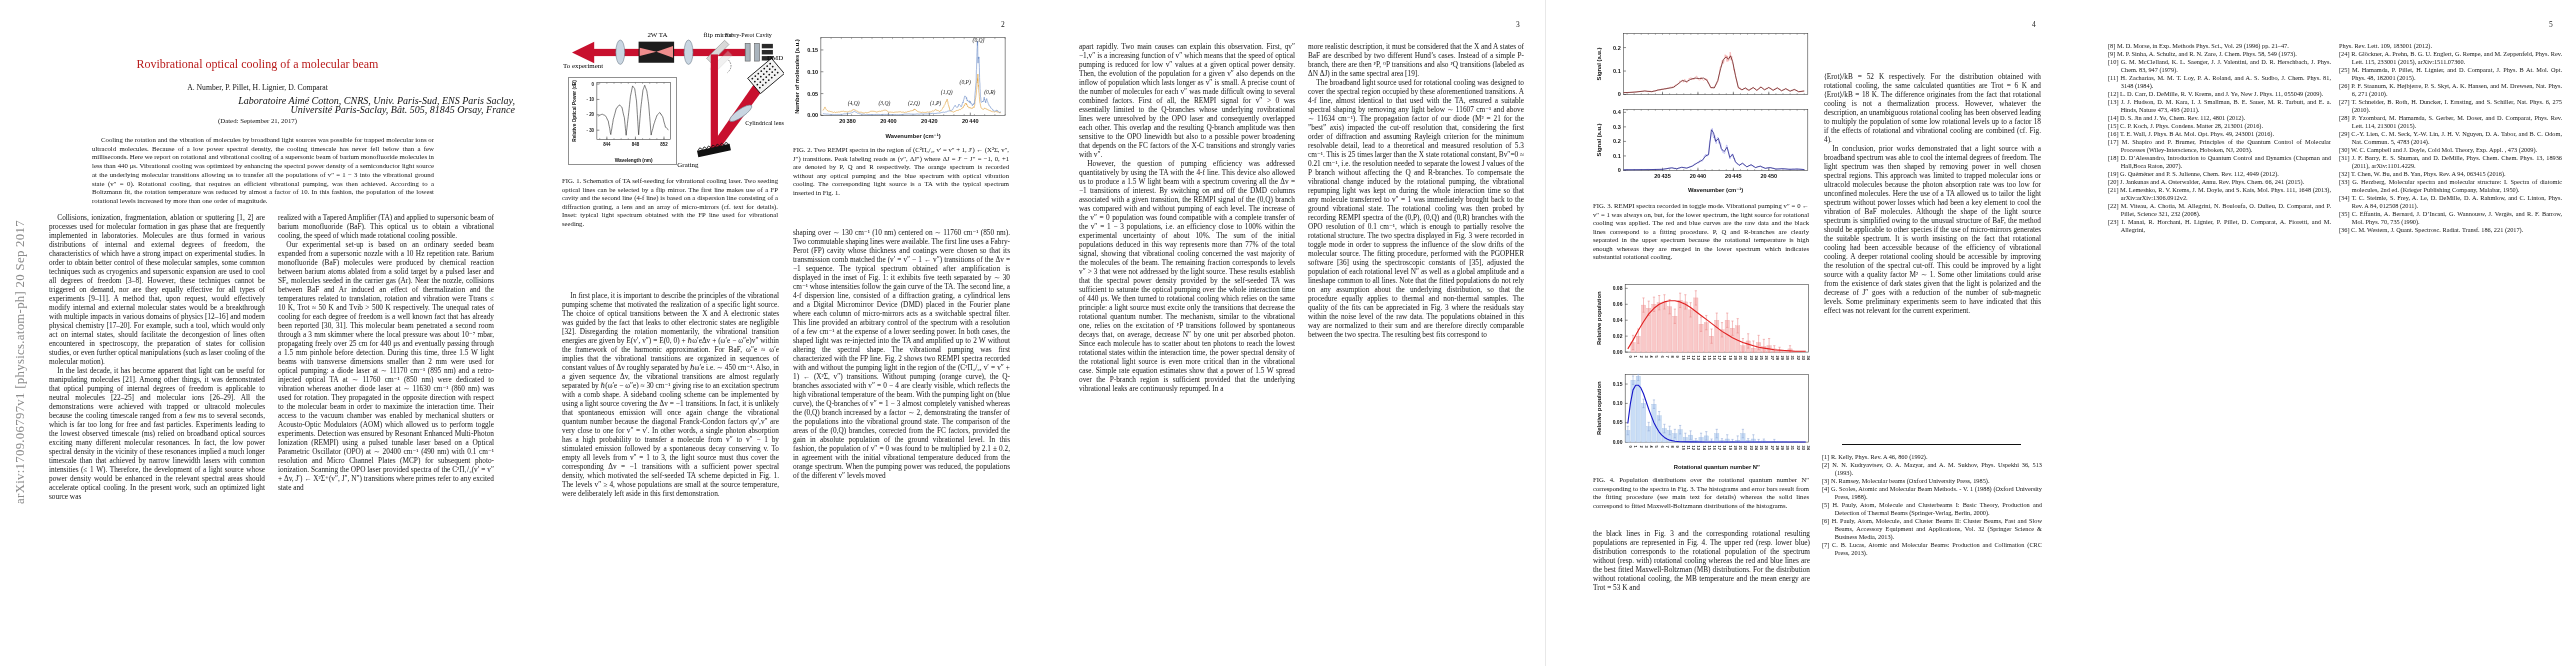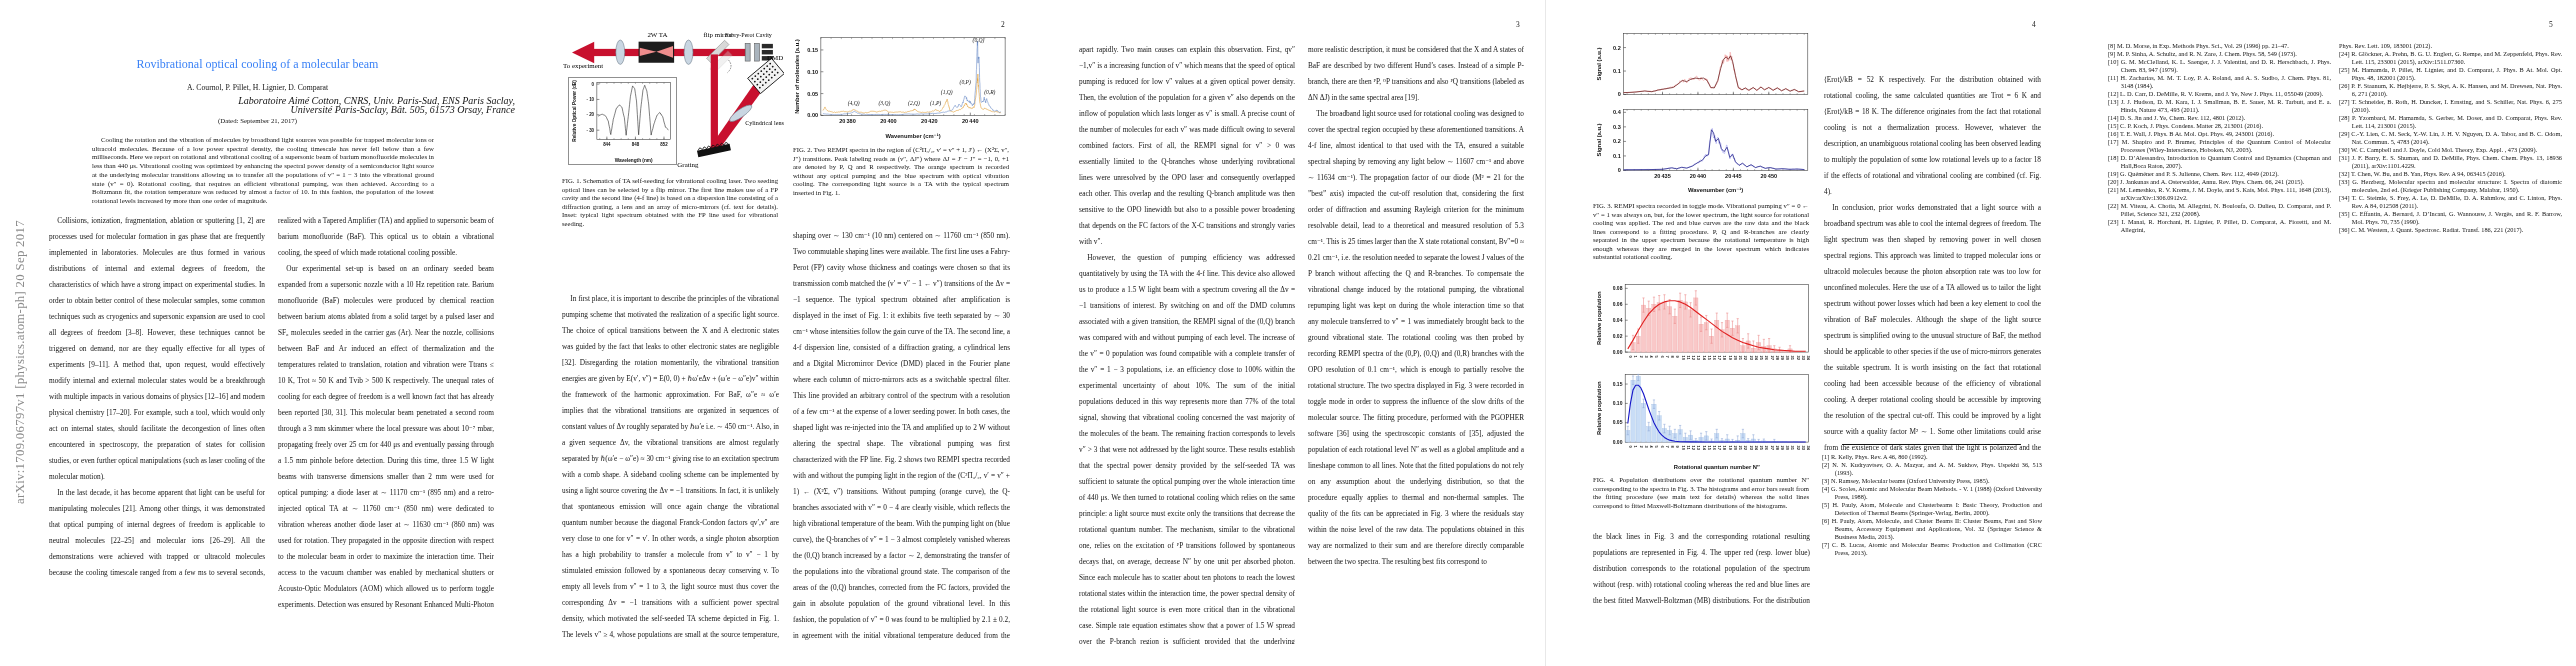--- a/index.html
+++ b/index.html
@@ -2,49 +2,49 @@
 <html style="font-size:9px"><head>
 <meta charset="utf-8">
 <style>
   html,body{margin:0;padding:0;background:#ffffff;}
   #canvas{position:relative;width:2576px;height:667px;background:#fff;overflow:hidden;
           font-family:"Liberation Serif","DejaVu Serif",serif;color:#141414;}
   .page{position:absolute;top:0;width:515px;height:667px;background:#fff;border-right:0.6px solid #e8e8e8;}
   .pagenum{position:absolute;font-size:7.5px;color:#222;}
   .arxiv-side{position:absolute;left:20px;top:362px;transform:translate(-50%,-50%) rotate(-90deg);
               white-space:nowrap;font-size:12.8px;color:#8b8b8b;letter-spacing:0.3px;}
-  .title{position:absolute;top:57px;left:0;width:100%;text-align:center;font-size:12px;color:#3b82f6;}
+  .title{position:absolute;top:57px;left:0;width:100%;text-align:center;font-size:12px;color:#b91c1c;}
   .authors{position:absolute;top:83px;left:0;width:100%;text-align:center;font-size:7.7px;}
   .affil{position:absolute;left:0;width:100%;text-align:right;font-style:italic;font-size:10px;}
   .dated{position:absolute;top:117px;left:0;width:100%;text-align:center;font-size:6.8px;}
   .abstract{position:absolute;top:136px;left:92px;width:342px;font-size:6.8px;line-height:8.7px;
             text-align:justify;}
   .abstract p{margin:0;text-indent:9px;}
-  .col{position:absolute;width:216px;font-size:7.3px;line-height:16px;text-align:justify;overflow:hidden;}
+  .col{position:absolute;width:216px;font-size:7.3px;line-height:9px;text-align:justify;overflow:hidden;}
   .col p.par{margin:0;text-indent:8.3px;}
   .col p.noind{text-indent:0;}
   .caption{position:absolute;width:216px;font-size:6.7px;line-height:8.5px;text-align:justify;overflow:hidden;}
   .refs{position:absolute;width:222px;font-size:6.3px;line-height:8px;text-align:justify;overflow:hidden;}
   .refs .ref{margin:0;text-indent:-12.8px;padding-left:12.8px;}
   .figbox{position:absolute;}
   .inset-box{position:absolute;background:#fff;border:0.6px solid #909090;}
   .rule{position:absolute;height:0.8px;background:#111;}
   svg{display:block;}
 </style>
 </head>
 <body>
 
 <div id="canvas">
 
   <div class="page" style="left:0px;">
     <div class="arxiv-side">arXiv:1709.06797v1  [physics.atom-ph]  20 Sep 2017</div>
     <div class="title">Rovibrational optical cooling of a molecular beam</div>
-    <div class="authors">A. Cournol, P. Pillet, H. Lignier, D. Comparat</div>
+    <div class="authors">A. Number, P. Pillet, H. Lignier, D. Comparat</div>
     <div class="affil" style="top:95px;">Laboratoire Aimé Cotton, CNRS, Univ. Paris-Sud, ENS Paris Saclay,</div>
-    <div class="affil" style="top:104px;">Université Paris-Saclay, Bât. 505, 61573 Orsay, France</div>
+    <div class="affil" style="top:104px;">Université Paris-Saclay, Bât. 505, 81845 Orsay, France</div>
     <div class="dated">(Dated: September 21, 2017)</div>
     <div class="abstract">
         <p>Cooling the rotation and the vibration of molecules by broadband light sources was possible for trapped molecular ions or ultracold molecules. Because of a low power spectral density, the cooling timescale has never fell below than a few milliseconds. Here we report on rotational and vibrational cooling of a supersonic beam of barium monofluoride molecules in less than 440 μs. Vibrational cooling was optimized by enhancing the spectral power density of a semiconductor light source at the underlying molecular transitions allowing us to transfer all the populations of v″ = 1 − 3 into the vibrational ground state (v″ = 0). Rotational cooling, that requires an efficient vibrational pumping, was then achieved. According to a Boltzmann fit, the rotation temperature was reduced by almost a factor of 10. In this fashion, the population of the lowest rotational levels increased by more than one order of magnitude.</p>
       </div>
     <div class="col" style="left:49px;top:213px;height:371px;">
         <p class="par">Collisions, ionization, fragmentation, ablation or sputtering [1, 2] are processes used for molecular formation in gas phase that are frequently implemented in laboratories. Molecules are thus formed in various distributions of internal and external degrees of freedom, the characteristics of which have a strong impact on experimental studies. In order to obtain better control of these molecular samples, some common techniques such as cryogenics and supersonic expansion are used to cool all degrees of freedom [3–8]. However, these techniques cannot be triggered on demand, nor are they equally effective for all types of experiments [9–11]. A method that, upon request, would effectively modify internal and external molecular states would be a breakthrough with multiple impacts in various domains of physics [12–16] and modern physical chemistry [17–20]. For example, such a tool, which would only act on internal states, should facilitate the decongestion of lines often encountered in spectroscopy, the preparation of states for collision studies, or even further optical manipulations (such as laser cooling of the molecular motion).</p>
         <p class="par">In the last decade, it has become apparent that light can be useful for manipulating molecules [21]. Among other things, it was demonstrated that optical pumping of internal degrees of freedom is applicable to neutral molecules [22–25] and molecular ions [26–29]. All the demonstrations were achieved with trapped or ultracold molecules because the cooling timescale ranged from a few ms to several seconds, which is far too long for free and fast particles. Experiments leading to the lowest observed timescale (ms) relied on broadband optical sources exciting many different molecular resonances. In fact, the low power spectral density in the vicinity of these resonances implied a much longer timescale than that achieved by narrow linewidth lasers with common intensities (≤ 1 W). Therefore, the development of a light source whose power density would be enhanced in the relevant spectral areas should accelerate optical cooling. In the present work, such an optimized light source was</p>
       </div>
     <div class="col" style="left:278px;top:213px;height:397px;">
         <p class="par noind">realized with a Tapered Amplifier (TA) and applied to supersonic beam of barium monofluoride (BaF). This optical us to obtain a vibrational cooling, the speed of which made rotational cooling possible.</p>

